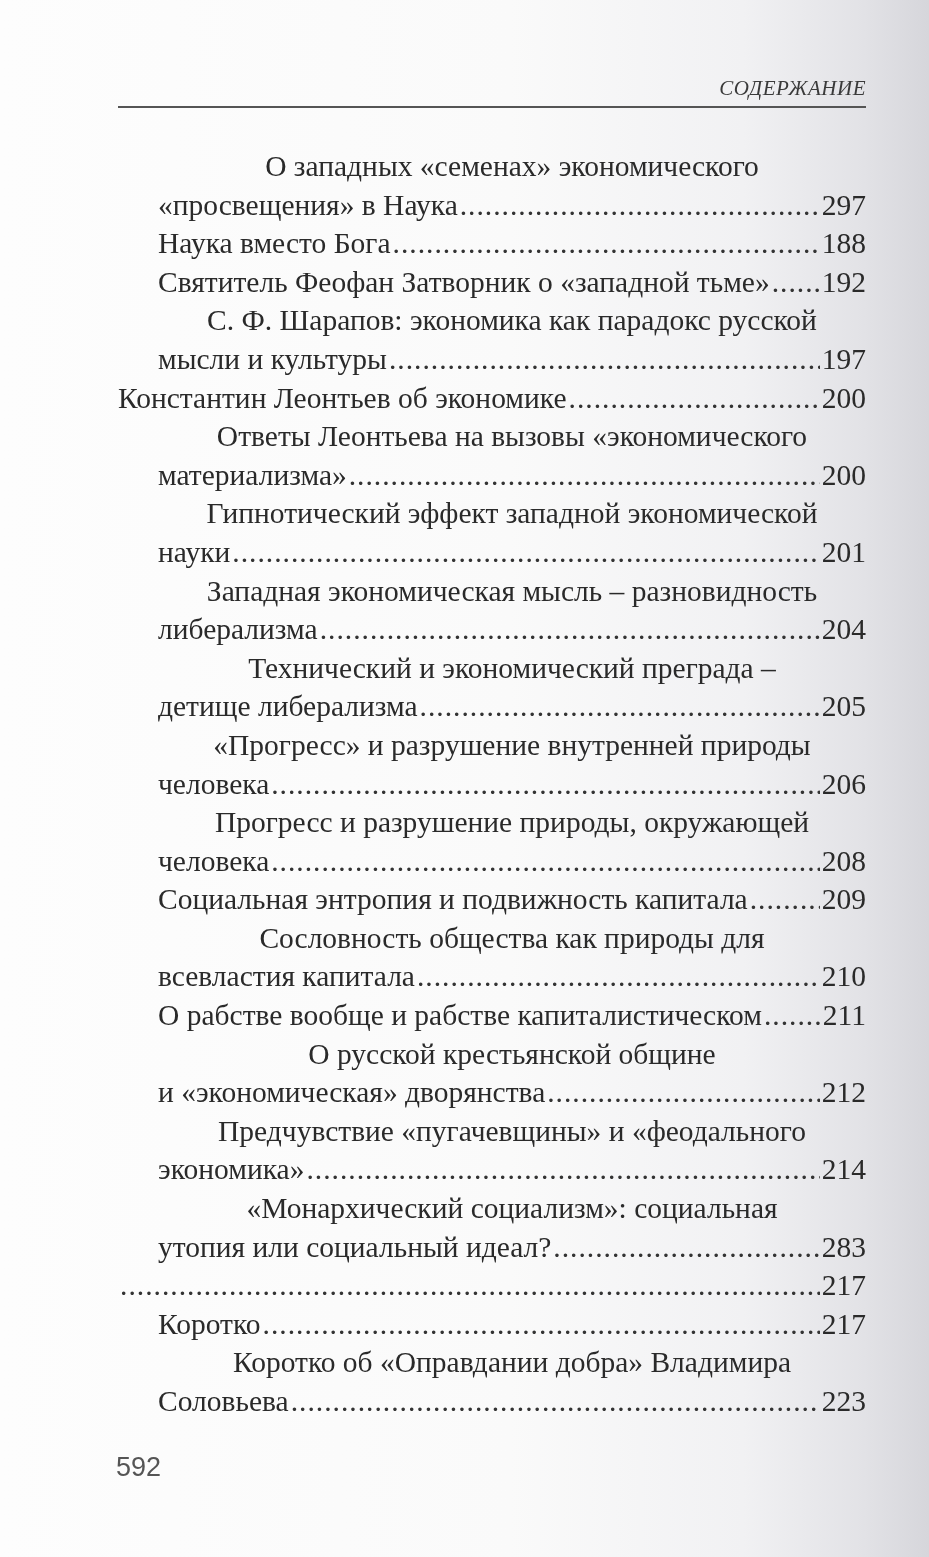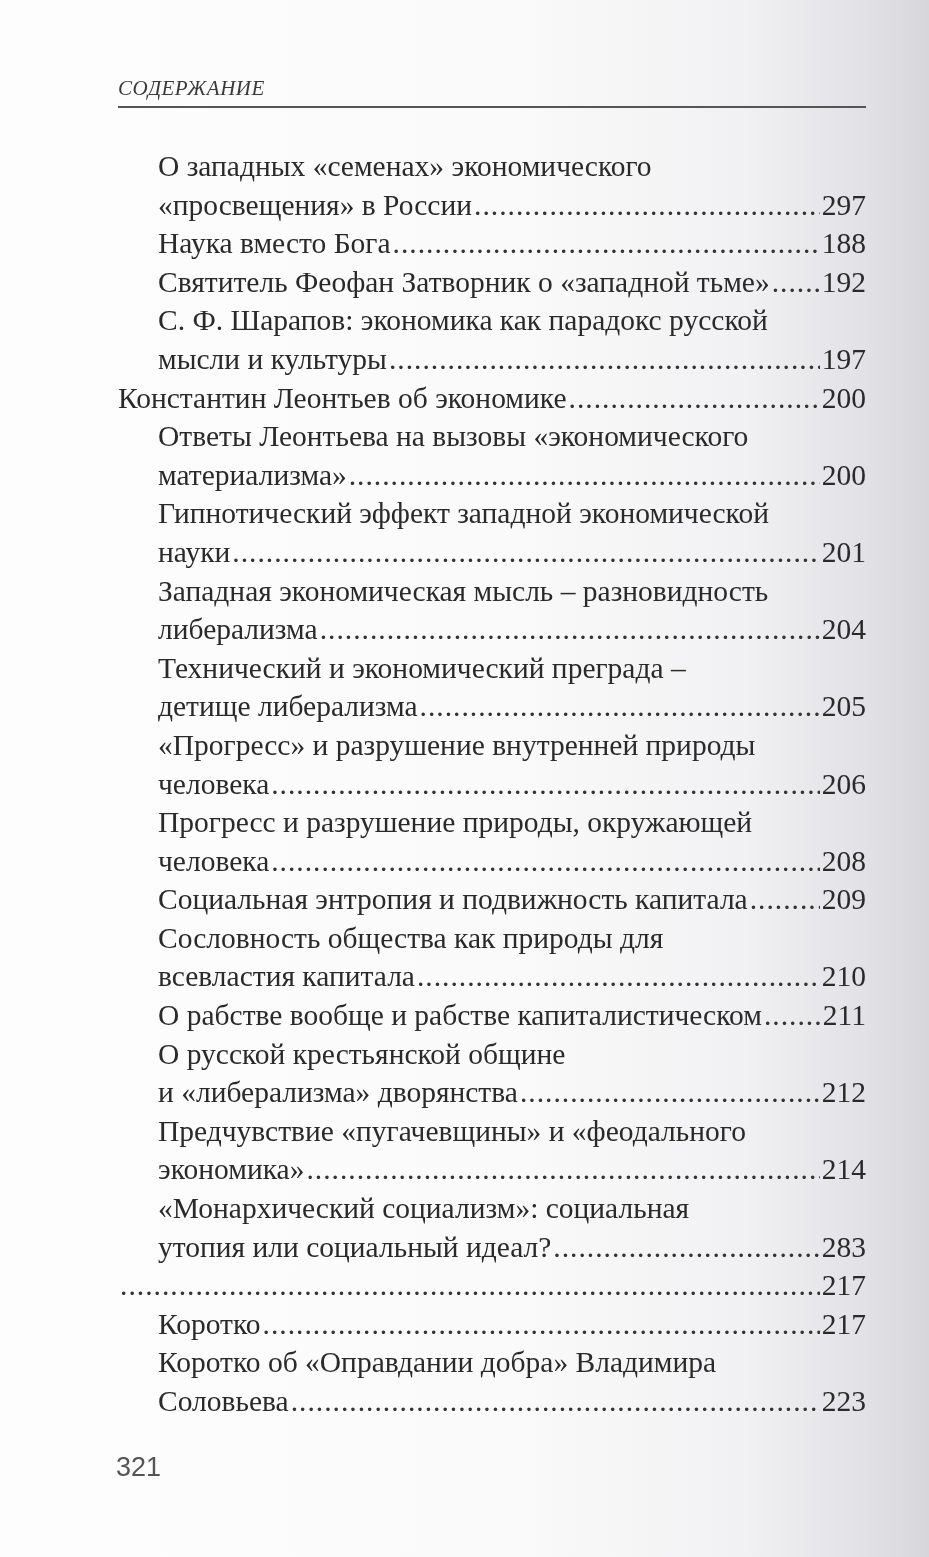--- a/index.html
+++ b/index.html
@@ -5,35 +5,35 @@
   html, body { margin: 0; padding: 0; }
   body {
     width: 929px; height: 1557px; overflow: hidden;
     background: linear-gradient(90deg, #fdfdfd 0%, #fafafa 55%, #f1f1f3 80%, #e2e2e6 93%, #d6d6db 100%);
     font-family: "Liberation Serif", "DejaVu Serif", serif;
     color: #2a2a2a;
     position: relative;
   }
   .running-head {
     position: absolute; left: 118px; width: 748px; top: 76px;
-    text-align: left;
+    text-align: right;
     font-style: italic; font-size: 21px; letter-spacing: 0.5px;
     color: #3a3a3a;
   }
   .head-rule {
     position: absolute; left: 118px; width: 748px; top: 106px;
     height: 2px; background: #555;
   }
   .toc {
     position: absolute; left: 118px; width: 748px; top: 147px;
     font-size: 29.5px; line-height: 38.6px;
   }
   .entry { margin: 0; }
   .entry.level-2 { padding-left: 40px; }
-  .line { display: flex; align-items: baseline; white-space: nowrap; }
+  .line { display: flex; align-items: baseline; white-space: nowrap; justify-content: center; }
   .line .text { flex: 0 0 auto; }
   .line .leader {
     flex: 1 1 auto; overflow: hidden; margin: 0 2px;
     letter-spacing: 1px; color: #333;
   }
   .line .leader::before {
     content: "................................................................................................................................................................";
   }
   .line .page { flex: 0 0 auto; }
   .folio {
@@ -47,21 +47,21 @@
 
 <div class="running-head">СОДЕРЖАНИЕ</div>
 <div class="head-rule"></div>
 
 <div class="toc" id="toc">
     <div class="entry level-2">
       <div class="line">
         <span class="text">О западных «семенах» экономического</span>
       </div>
       <div class="line">
-        <span class="text">«просвещения» в России</span>
+        <span class="text">«просвещения» в Наука</span>
         <span class="leader"></span>
         <span class="page">297</span>
       </div>
     </div>
     <div class="entry level-2">
       <div class="line">
         <span class="text">Наука вместо Бога</span>
         <span class="leader"></span>
         <span class="page">188</span>
       </div>
@@ -172,21 +172,21 @@
         <span class="text">О рабстве вообще и рабстве капиталистическом</span>
         <span class="leader"></span>
         <span class="page">211</span>
       </div>
     </div>
     <div class="entry level-2">
       <div class="line">
         <span class="text">О русской крестьянской общине</span>
       </div>
       <div class="line">
-        <span class="text">и «либерализма» дворянства</span>
+        <span class="text">и «экономическая» дворянства</span>
         <span class="leader"></span>
         <span class="page">212</span>
       </div>
     </div>
     <div class="entry level-2">
       <div class="line">
         <span class="text">Предчувствие «пугачевщины» и «феодального</span>
       </div>
       <div class="line">
         <span class="text">экономика»</span>
@@ -222,13 +222,13 @@
         <span class="text">Коротко об «Оправдании добра» Владимира</span>
       </div>
       <div class="line">
         <span class="text">Соловьева</span>
         <span class="leader"></span>
         <span class="page">223</span>
       </div>
     </div>
   </div>
 
-<div class="folio">321</div>
+<div class="folio">592</div>
 
 </body></html>

